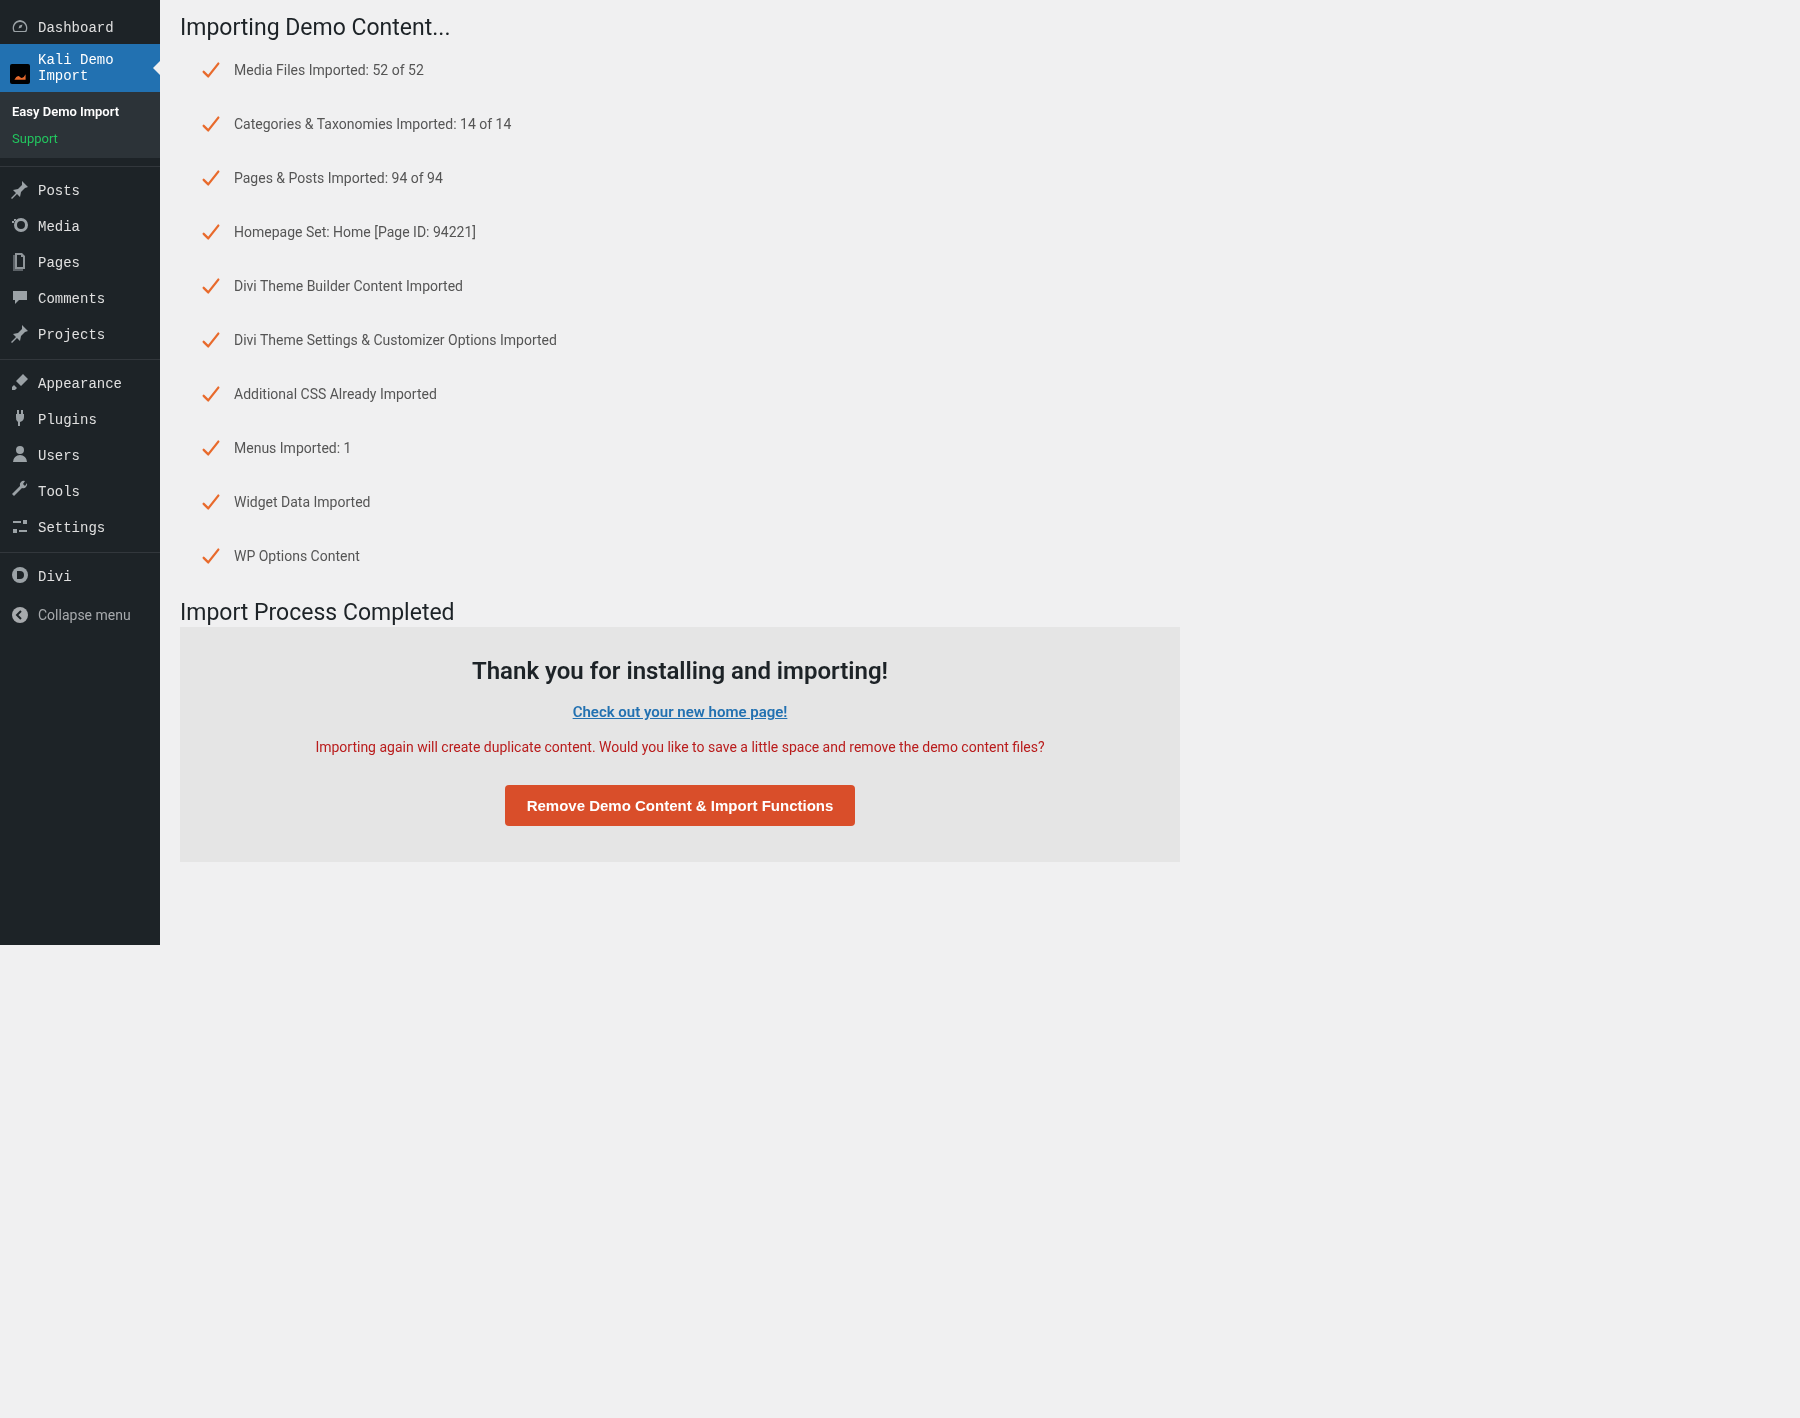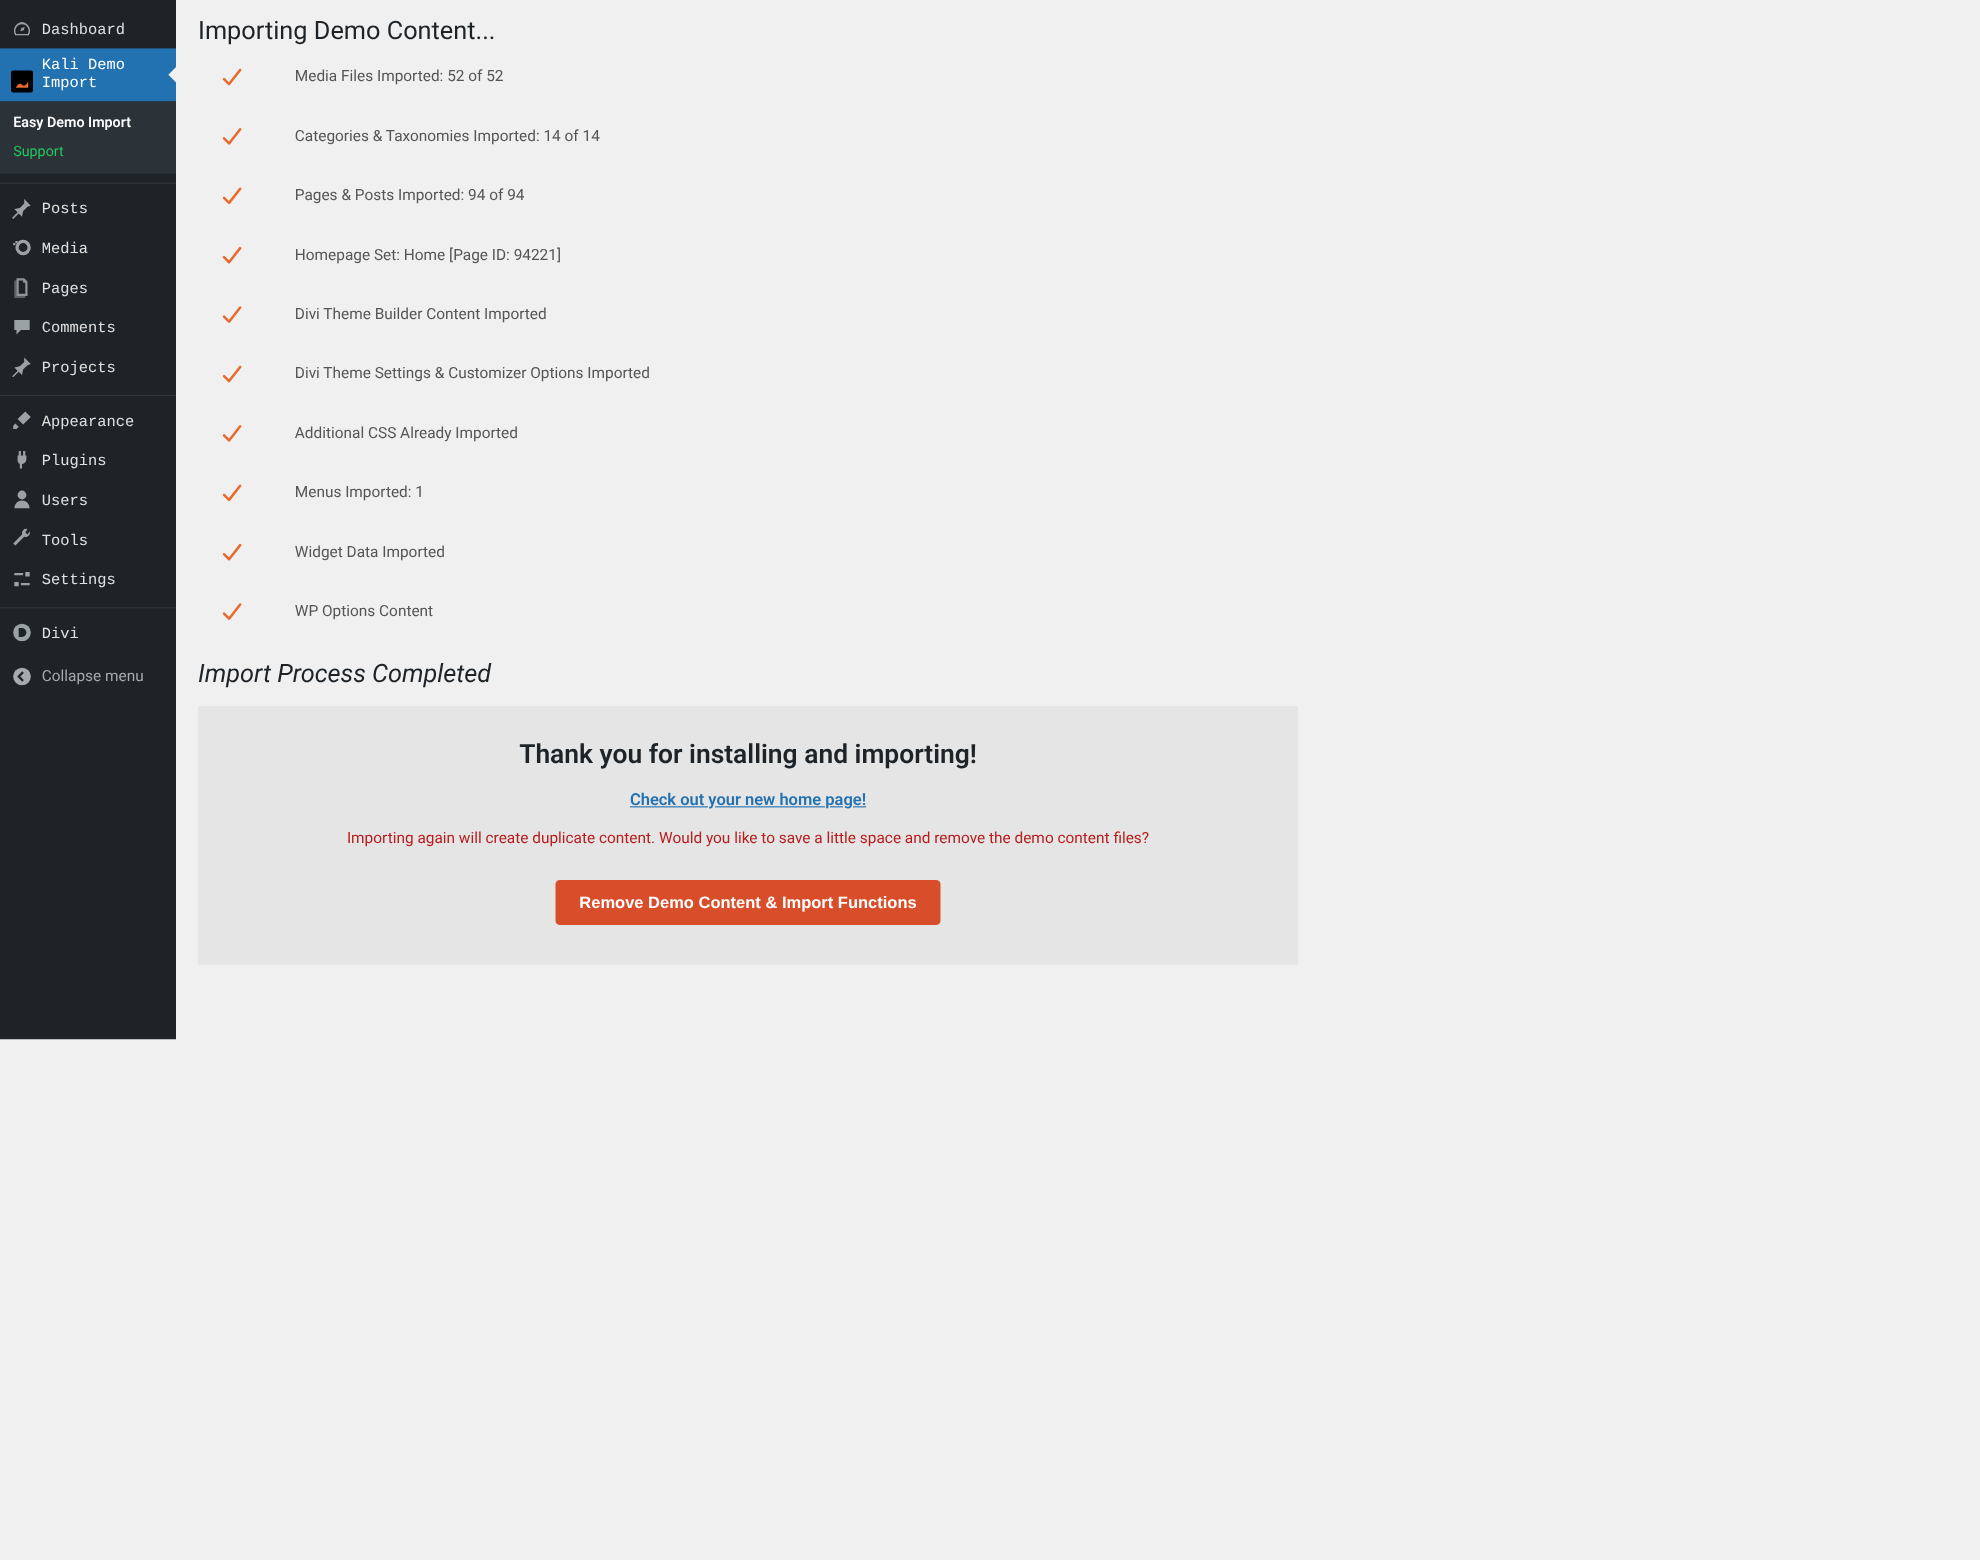--- a/index.html
+++ b/index.html
@@ -102,36 +102,34 @@
     font-size: 23px;
     font-weight: 400;
     color: #1d2327;
     margin: 4px 0 18px 0;
   }
   .steps { margin-left: 20px; }
   .step {
     display: flex;
     align-items: center;
     margin-bottom: 32px;
-    gap: 34px;
   }
   .check {
     width: 22px;
     height: 22px;
     margin-right: 12px;
     flex-shrink:0;
   }
   .check svg { width:22px; height:22px; stroke:#e86a2c; stroke-width:2.5; fill:none; stroke-linecap:round; stroke-linejoin:round; }
   .step-text { font-size: 14px; color: #555; }
   .section-heading {
     font-size: 23px;
     font-weight: 400;
     color: #1d2327;
-    margin: 0 0 16px 0;
-    font-style: italic;
+    margin: 0 0 1px 0;
   }
   .box {
     background: #e5e5e5;
     padding: 30px 20px 36px 20px;
     text-align: center;
   }
   .box h2 {
     font-size: 24px;
     font-weight: 600;
     color: #1d2327;

